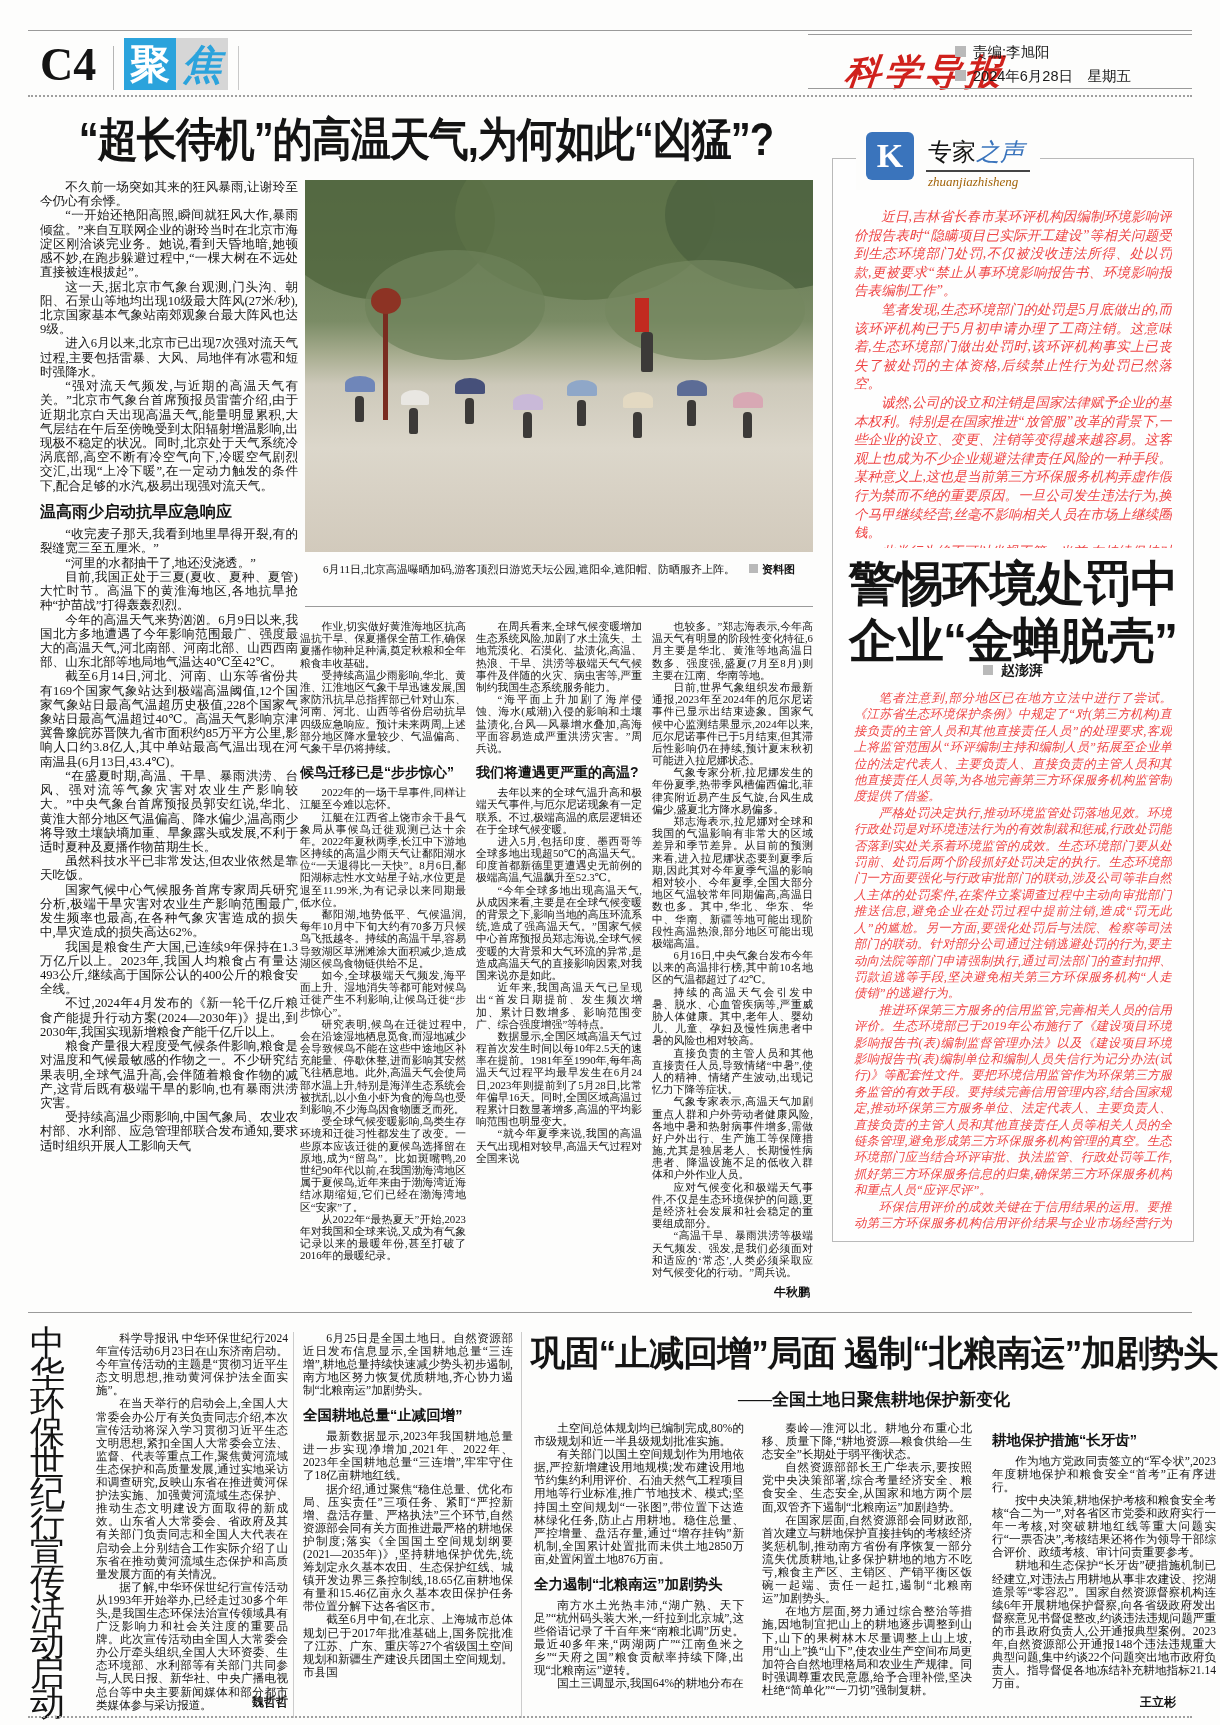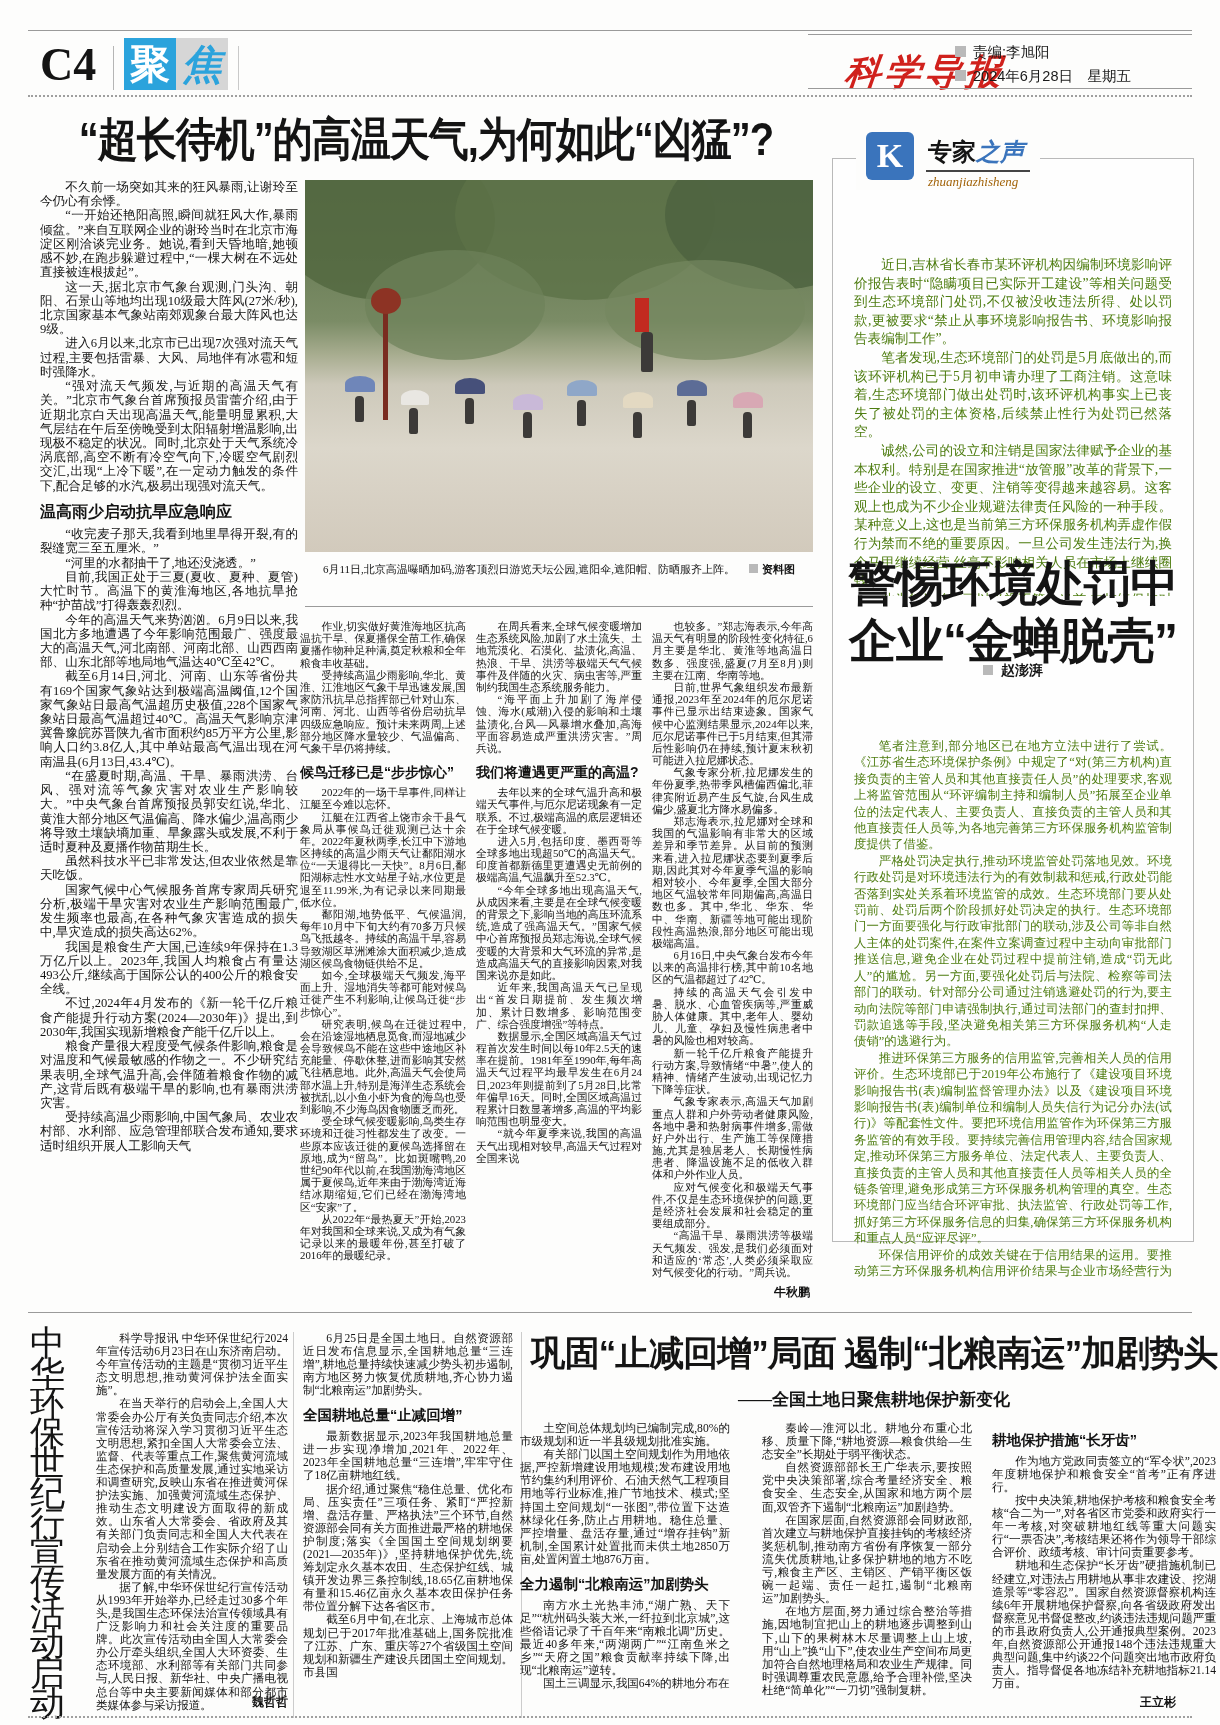--- a/index.html
+++ b/index.html
@@ -52,44 +52,44 @@
   .c4{left:652px;top:620px;width:161px;height:688px;font-size:10.8px;}
   .c2 .colsub,.c3 .colsub{font-size:14px;}
   .byline-main{left:700px;top:1284px;width:110px;text-align:right;font-weight:bold;font-size:12px;}
   
   .sidebar{left:832px;top:158px;width:360px;height:1082px;border:1.5px solid #b9b9b9;background:#fefefe;}
   .sb-logo{left:856px;top:132px;display:flex;align-items:flex-start;background:#fdfdfc;padding:0 10px;}
   .sb-k{width:48px;height:48px;background:#3a74bc;border-radius:6px;color:#fff;display:flex;
         align-items:center;justify-content:center;font-size:34px;font-weight:bold;
         font-family:"Liberation Serif",serif;}
   .sb-title{margin-left:12px;}
-  .sb-title .t1{font-size:24px;font-weight:bold;border-bottom:2px solid #444;padding:4px 6px 2px 2px;}
+  .sb-title .t1{font-size:24px;font-weight:normal;border-bottom:2px solid #444;padding:4px 6px 2px 2px;}
   .sb-title .t1 .blue{color:#3a74bc;font-style:italic;}
   .sb-title .t2{font-size:13px;color:#a16207;font-style:italic;font-family:"Liberation Serif",serif;padding:2px 0 0 2px;}
-  .sb-text{line-height:18.6px;text-align:justify;color:#4d7c0f;overflow:hidden;margin-top:48px;}
+  .sb-text{line-height:18.6px;text-align:justify;font-style:italic;color:#ef4444;overflow:hidden;}
   .sb-text p{margin:0;text-indent:2em;}
   .sb-intro{left:854px;top:208px;width:318px;height:340px;font-size:13.6px;}
   .sb-hl{left:844px;top:556px;width:338px;text-align:center;font-size:48px;font-weight:bold;
          font-family:"Liberation Sans","DejaVu Sans",sans-serif;line-height:1.18;letter-spacing:-1px;}
   .sb-byline{left:844px;top:662px;width:338px;text-align:center;font-size:14px;font-weight:bold;}
   .sb-byline .bx{display:inline-block;width:10px;height:10px;background:#b9b9b9;margin-right:8px;}
   .sb-body{left:854px;top:690px;width:318px;height:540px;font-size:12.4px;line-height:16.4px;}
   
   .band-rule{left:28px;top:1312px;width:1164px;border-top:1px solid #9a9a9a;}
   .vhead{left:30px;top:1328px;width:46px;font-size:35px;font-weight:normal;line-height:30px;
          font-family:"Liberation Sans","DejaVu Sans",sans-serif;text-align:left;word-break:break-all;
          letter-spacing:0;}
   .bl-col{left:96px;top:1332px;width:192px;height:386px;font-size:11.6px;}
   .bl-vline{left:293px;top:1332px;width:0;height:386px;border-left:1px solid #cccccc;}
   .bm-col{left:303px;top:1332px;width:210px;height:386px;font-size:11.6px;}
   .br-vline{left:521px;top:1332px;width:0;height:386px;border-left:1px solid #cccccc;}
   .br-hl{left:530px;top:1330px;width:688px;text-align:center;font-size:35px;font-weight:bold;
          font-family:"Liberation Sans","DejaVu Sans",sans-serif;white-space:nowrap;letter-spacing:-1px;}
   .br-sub{left:530px;top:1388px;width:688px;text-align:center;font-size:17px;font-weight:bold;}
-  .br1{left:520px;top:1422px;width:210px;height:296px;font-size:11.6px;}
+  .br1{left:534px;top:1422px;width:210px;height:296px;font-size:11.6px;}
   .br2{left:762px;top:1422px;width:210px;height:296px;font-size:11.6px;}
   .br3{left:992px;top:1422px;width:224px;height:296px;font-size:11.6px;}
   .bl-byline{left:180px;top:1694px;width:108px;text-align:right;font-weight:bold;font-size:12px;}
   .br-byline{left:1100px;top:1694px;width:116px;text-align:center;font-weight:bold;font-size:12px;}
   .bcolsub{font-size:14.5px;}
 </style>
 </head>
 <body>
 
 <div class="page">
@@ -188,21 +188,21 @@
       <p>数据显示,全国区域高温天气过程首次发生时间以每10年2.5天的速率在提前。1981年至1990年,每年高温天气过程平均最早发生在6月24日,2023年则提前到了5月28日,比常年偏早16天。同时,全国区域高温过程累计日数显著增多,高温的平均影响范围也明显变大。</p>
       <p>“就今年夏季来说,我国的高温天气出现相对较早,高温天气过程对全国来说</p>
     </div>
   <div class="abs col c4">
       <p>也较多。”郑志海表示,今年高温天气有明显的阶段性变化特征,6月主要是华北、黄淮等地高温日数多、强度强,盛夏(7月至8月)则主要在江南、华南等地。</p>
       <p>日前,世界气象组织发布最新通报,2023年至2024年的厄尔尼诺事件已显示出结束迹象。国家气候中心监测结果显示,2024年以来,厄尔尼诺事件已于5月结束,但其滞后性影响仍在持续,预计夏末秋初可能进入拉尼娜状态。</p>
       <p>气象专家分析,拉尼娜发生的年份夏季,热带季风槽偏西偏北,菲律宾附近易产生反气旋,台风生成偏少,盛夏北方降水易偏多。</p>
       <p>郑志海表示,拉尼娜对全球和我国的气温影响有非常大的区域差异和季节差异。从目前的预测来看,进入拉尼娜状态要到夏季后期,因此其对今年夏季气温的影响相对较小、今年夏季,全国大部分地区气温较常年同期偏高,高温日数也多。其中,华北、华东、华中、华南、新疆等地可能出现阶段性高温热浪,部分地区可能出现极端高温。</p>
       <p>6月16日,中央气象台发布今年以来的高温排行榜,其中前10名地区的气温都超过了42℃。</p>
       <p>持续的高温天气会引发中暑、脱水、心血管疾病等,严重威胁人体健康。其中,老年人、婴幼儿、儿童、孕妇及慢性病患者中暑的风险也相对较高。</p>
-      <p>新一轮千亿斤粮食产能提升行动方案,导致情绪“中暑”,使人的精神、情绪产生波动,出现记忆力下降等症状。</p>
+      <p>直接负责的主管人员和其他直接责任人员,导致情绪“中暑”,使人的精神、情绪产生波动,出现记忆力下降等症状。</p>
       <p>气象专家表示,高温天气加剧重点人群和户外劳动者健康风险,各地中暑和热射病事件增多,需做好户外出行、生产施工等保障措施,尤其是独居老人、长期慢性病患者、降温设施不足的低收入群体和户外作业人员。</p>
       <p>应对气候变化和极端天气事件,不仅是生态环境保护的问题,更是经济社会发展和社会稳定的重要组成部分。</p>
       <p>“高温干旱、暴雨洪涝等极端天气频发、强发,是我们必须面对和适应的‘常态’,人类必须采取应对气候变化的行动。”周兵说。</p>
     </div>
   <div class="abs byline-main">牛秋鹏</div>
 
   <div class="abs sidebar"></div>
   <div class="abs sb-logo">
     <div class="sb-k">K</div>
     <div class="sb-title">

